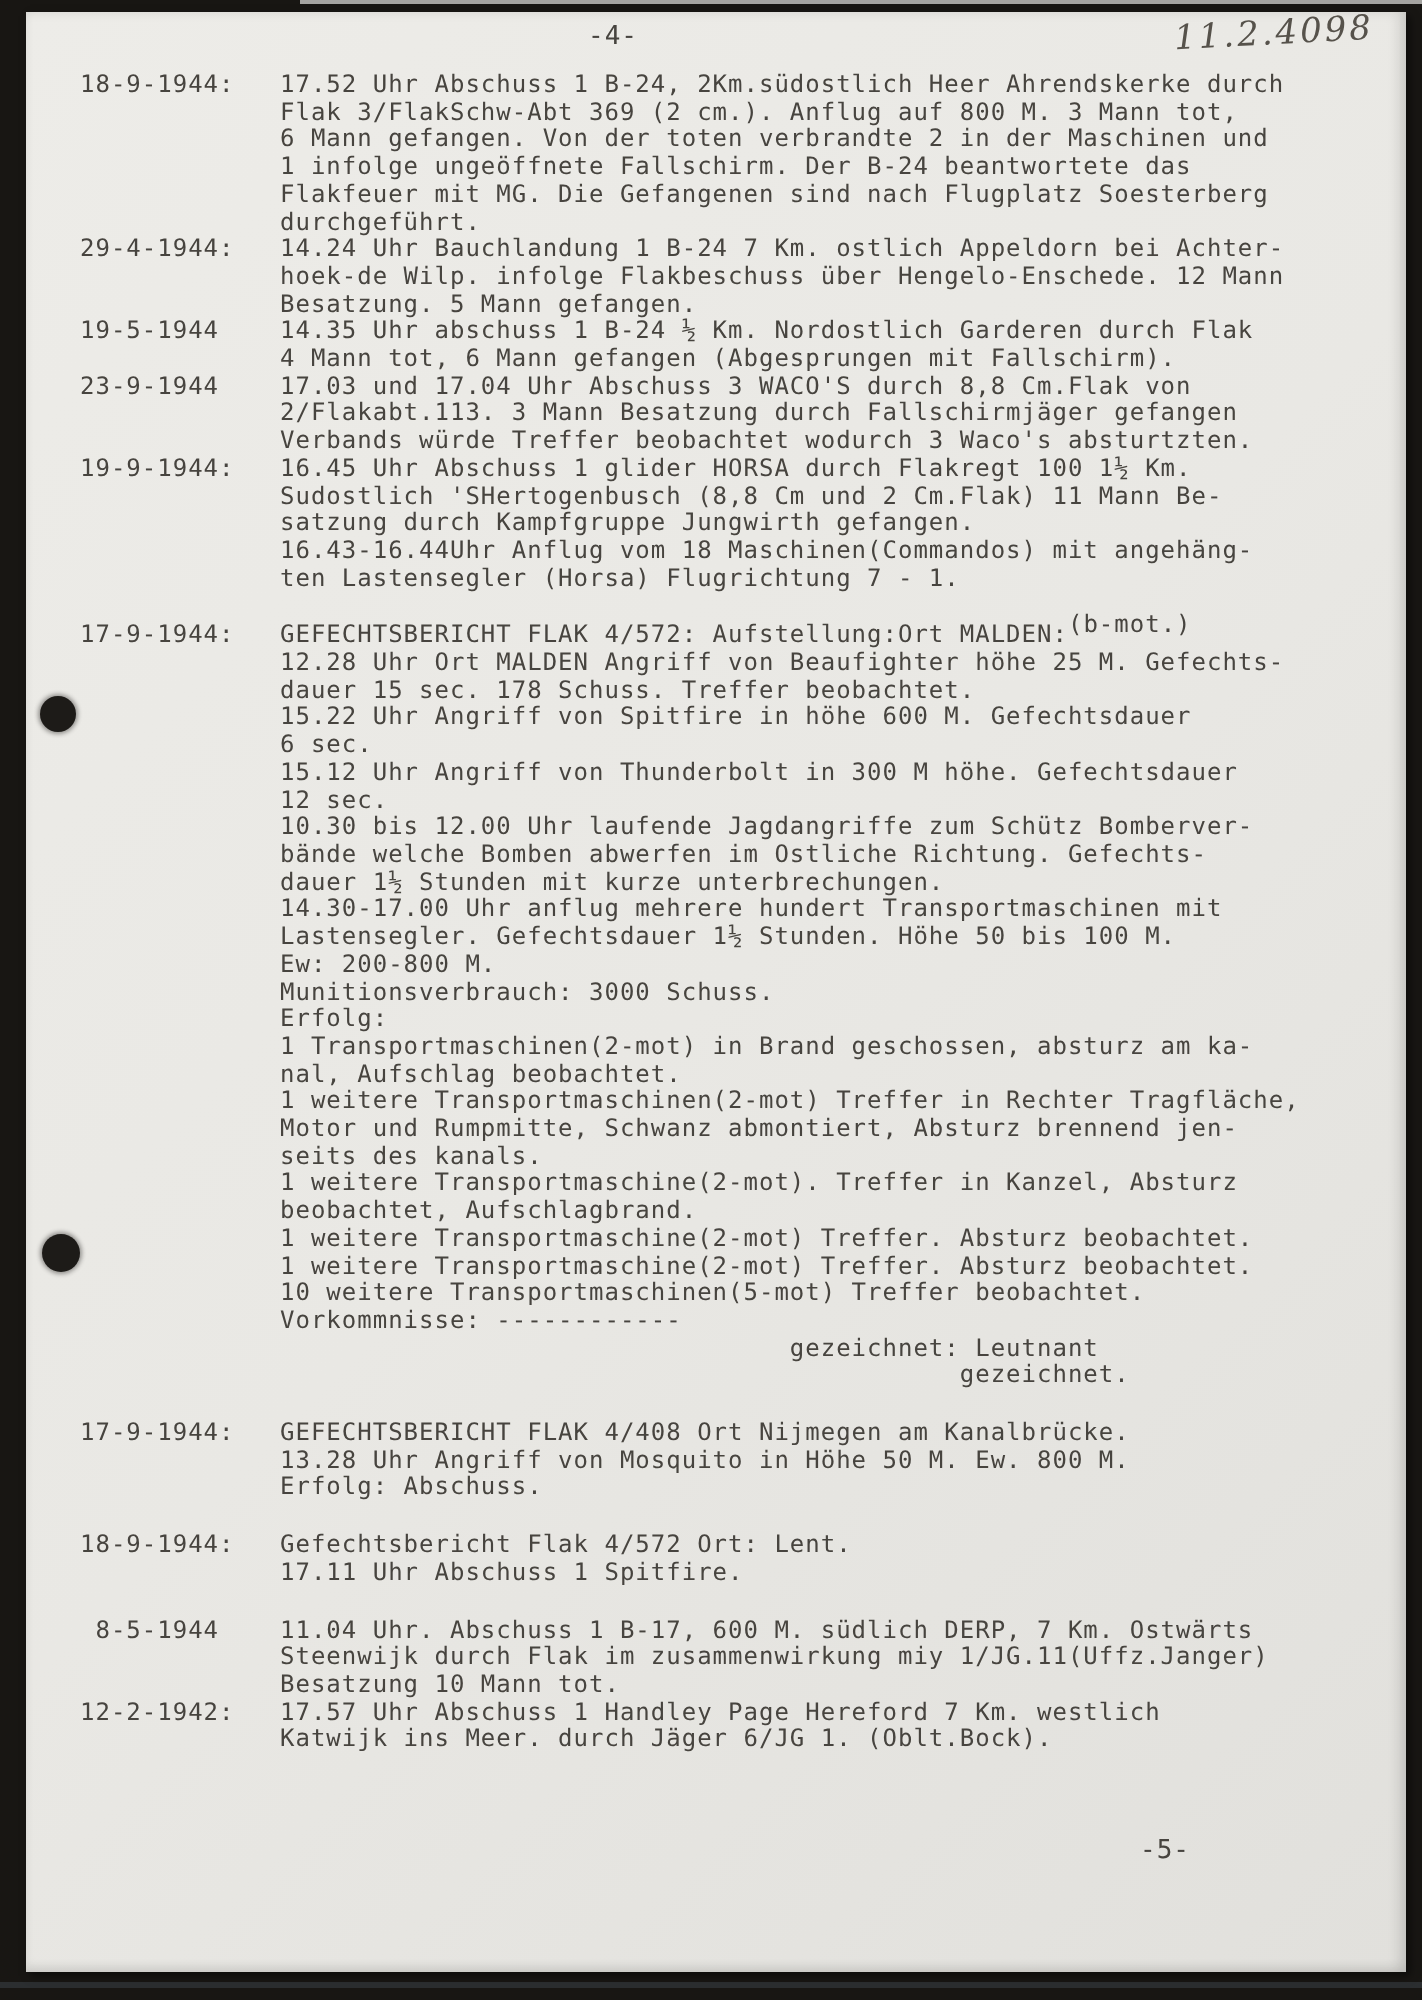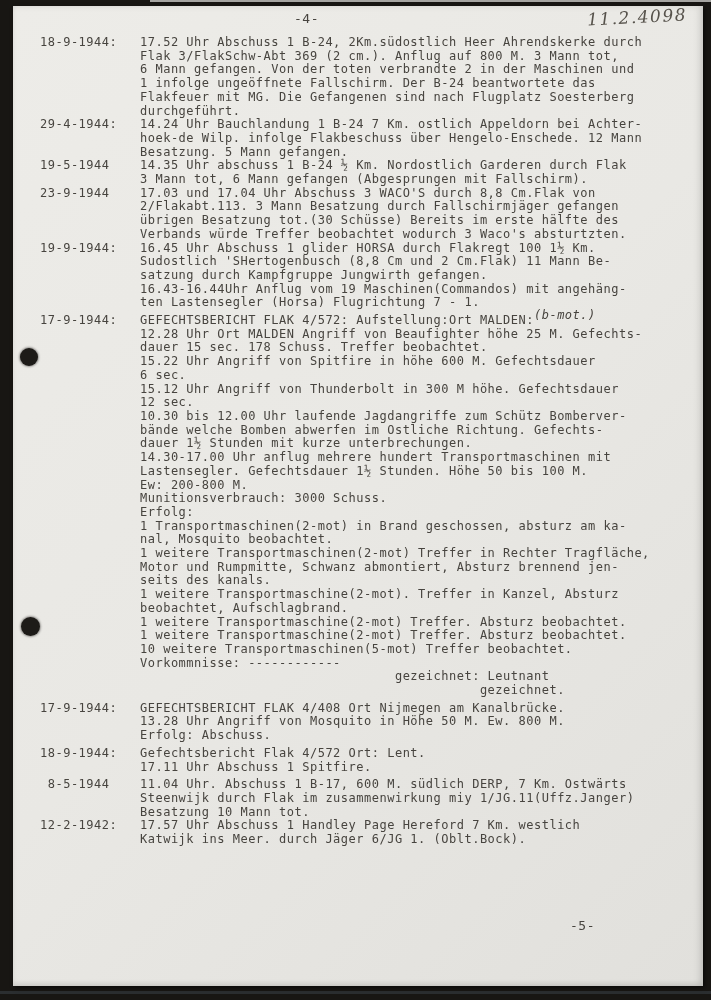--- a/index.html
+++ b/index.html
@@ -31,25 +31,25 @@
     font-family:"DejaVu Serif", serif; font-style:italic;
     font-size:17px; letter-spacing:1.5px; color: var(--handwriting, #56524b);
     transform: rotate(-3deg);
   }
   .entries {
     position:absolute; left:27px; top:30px; width:668px;
     font-size:12px; line-height:13.7px; letter-spacing:.5px;
     color: var(--ink, #47443f);
   }
   .entry { display:flex; }
-  .entry.gap { margin-top:4px; }
+  .entry.gap { margin-top:15px; }
   .date { width:100px; flex:0 0 100px; white-space:pre; }
   .lines { flex:1 1 auto; }
   .line { white-space:pre; }
-  .sup { position:relative; top:-5px;font-style:italic; }
+  .sup { position:relative; top:-5px; }
   .page-num-bottom {
     position:absolute; left:557px; top:912px;
     font-size:13px; letter-spacing:.5px; color: var(--ink, #47443f);
   }
   .hole {
     position:absolute; border-radius:50%;
     background:#1d1b18; box-shadow: 0 0 2px 1px rgba(40,38,35,0.45);
   }
   .hole-1 { left:20px; top:348px; width:18px; height:18px; }
   .hole-2 { left:21px; top:617px; width:19px; height:19px; }
@@ -83,39 +83,38 @@
           <div class="lines">
             <div class="line">14.24 Uhr Bauchlandung 1 B-24 7 Km. ostlich Appeldorn bei Achter-</div>
             <div class="line">hoek-de Wilp. infolge Flakbeschuss über Hengelo-Enschede. 12 Mann</div>
             <div class="line">Besatzung. 5 Mann gefangen.</div>
           </div>
         </div>
         <div class="entry">
           <div class="date">19-5-1944</div>
           <div class="lines">
             <div class="line">14.35 Uhr abschuss 1 B-24 ½ Km. Nordostlich Garderen durch Flak</div>
-            <div class="line">3 Mann tot, 6 Mann gefangen (Abgesprungen mit Fallschirm).</div>
+            <div class="line">4 Mann tot, 6 Mann gefangen (Abgesprungen mit Fallschirm).</div>
           </div>
         </div>
         <div class="entry">
           <div class="date">23-9-1944</div>
           <div class="lines">
             <div class="line">17.03 und 17.04 Uhr Abschuss 3 WACO'S durch 8,8 Cm.Flak von</div>
             <div class="line">2/Flakabt.113. 3 Mann Besatzung durch Fallschirmjäger gefangen</div>
-            <div class="line">übrigen Besatzung tot.(30 Schüsse) Bereits im erste hälfte des</div>
             <div class="line">Verbands würde Treffer beobachtet wodurch 3 Waco's absturtzten.</div>
           </div>
         </div>
         <div class="entry">
           <div class="date">19-9-1944:</div>
           <div class="lines">
             <div class="line">16.45 Uhr Abschuss 1 glider HORSA durch Flakregt 100 1½ Km.</div>
             <div class="line">Sudostlich 'SHertogenbusch (8,8 Cm und 2 Cm.Flak) 11 Mann Be-</div>
             <div class="line">satzung durch Kampfgruppe Jungwirth gefangen.</div>
-            <div class="line">16.43-16.44Uhr Anflug vom 19 Maschinen(Commandos) mit angehäng-</div>
+            <div class="line">16.43-16.44Uhr Anflug vom 18 Maschinen(Commandos) mit angehäng-</div>
             <div class="line">ten Lastensegler (Horsa) Flugrichtung 7 - 1.</div>
           </div>
         </div>
         <div class="entry gap">
           <div class="date">17-9-1944:</div>
           <div class="lines">
             <div class="line">GEFECHTSBERICHT FLAK 4/572: Aufstellung:Ort MALDEN:<span class="sup">(b-mot.)</span></div>
             <div class="line">12.28 Uhr Ort MALDEN Angriff von Beaufighter höhe 25 M. Gefechts-</div>
             <div class="line">dauer 15 sec. 178 Schuss. Treffer beobachtet.</div>
             <div class="line">15.22 Uhr Angriff von Spitfire in höhe 600 M. Gefechtsdauer</div>
@@ -124,21 +123,21 @@
             <div class="line">12 sec.</div>
             <div class="line">10.30 bis 12.00 Uhr laufende Jagdangriffe zum Schütz Bomberver-</div>
             <div class="line">bände welche Bomben abwerfen im Ostliche Richtung. Gefechts-</div>
             <div class="line">dauer 1½ Stunden mit kurze unterbrechungen.</div>
             <div class="line">14.30-17.00 Uhr anflug mehrere hundert Transportmaschinen mit</div>
             <div class="line">Lastensegler. Gefechtsdauer 1½ Stunden. Höhe 50 bis 100 M.</div>
             <div class="line">Ew: 200-800 M.</div>
             <div class="line">Munitionsverbrauch: 3000 Schuss.</div>
             <div class="line">Erfolg:</div>
             <div class="line">1 Transportmaschinen(2-mot) in Brand geschossen, absturz am ka-</div>
-            <div class="line">nal, Mosquito beobachtet.</div>
+            <div class="line">nal, Aufschlag beobachtet.</div>
             <div class="line">1 weitere Transportmaschinen(2-mot) Treffer in Rechter Tragfläche,</div>
             <div class="line">Motor und Rumpmitte, Schwanz abmontiert, Absturz brennend jen-</div>
             <div class="line">seits des kanals.</div>
             <div class="line">1 weitere Transportmaschine(2-mot). Treffer in Kanzel, Absturz</div>
             <div class="line">beobachtet, Aufschlagbrand.</div>
             <div class="line">1 weitere Transportmaschine(2-mot) Treffer. Absturz beobachtet.</div>
             <div class="line">1 weitere Transportmaschine(2-mot) Treffer. Absturz beobachtet.</div>
             <div class="line">10 weitere Transportmaschinen(5-mot) Treffer beobachtet.</div>
             <div class="line">Vorkommnisse: ------------</div>
             <div class="line">                                 gezeichnet: Leutnant</div>

